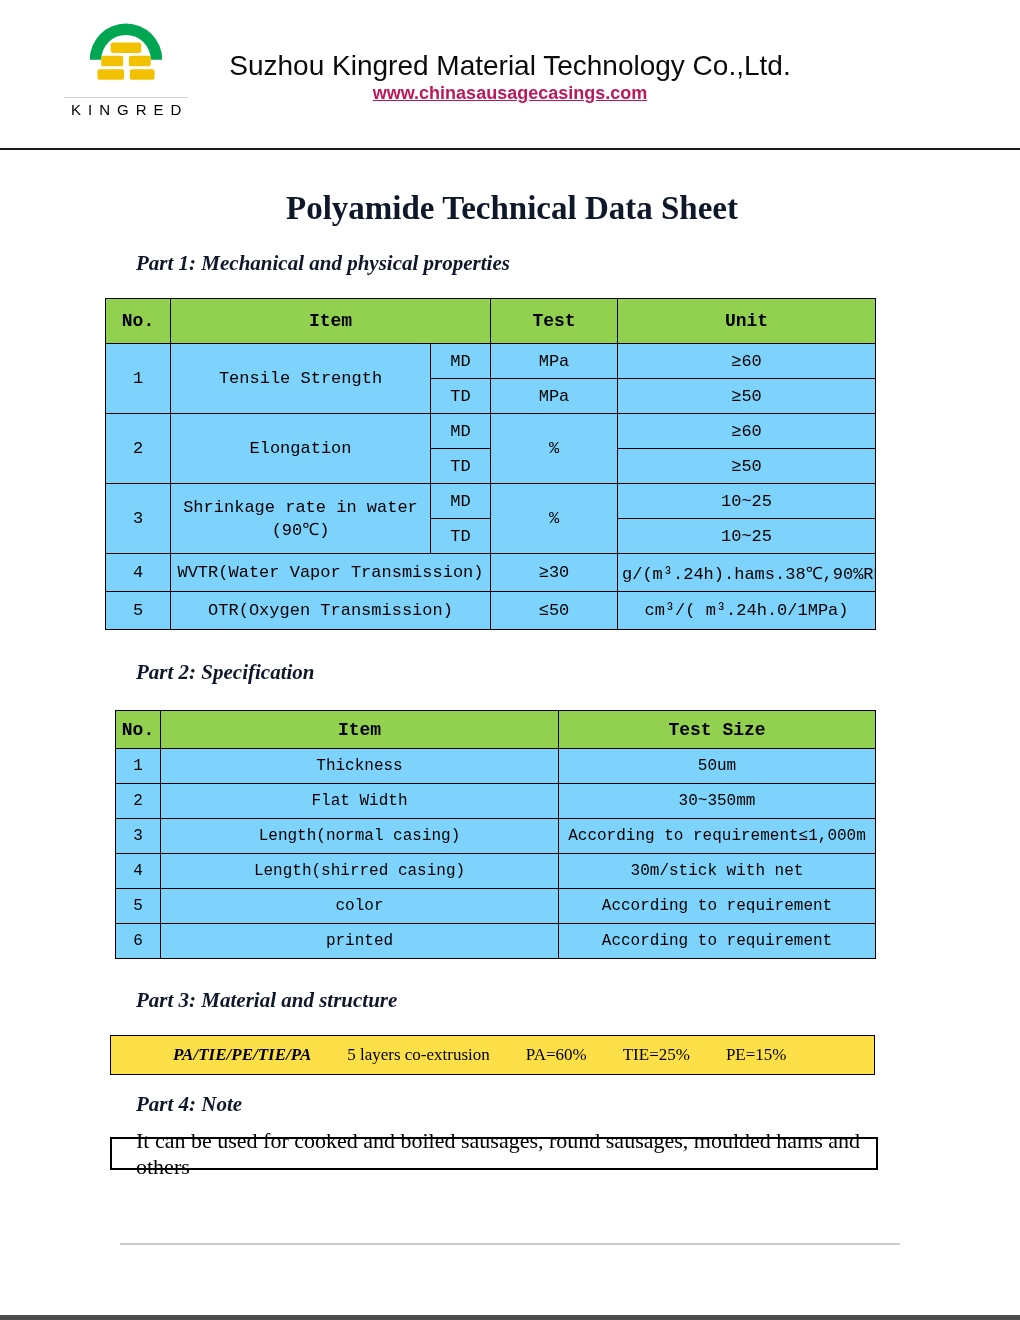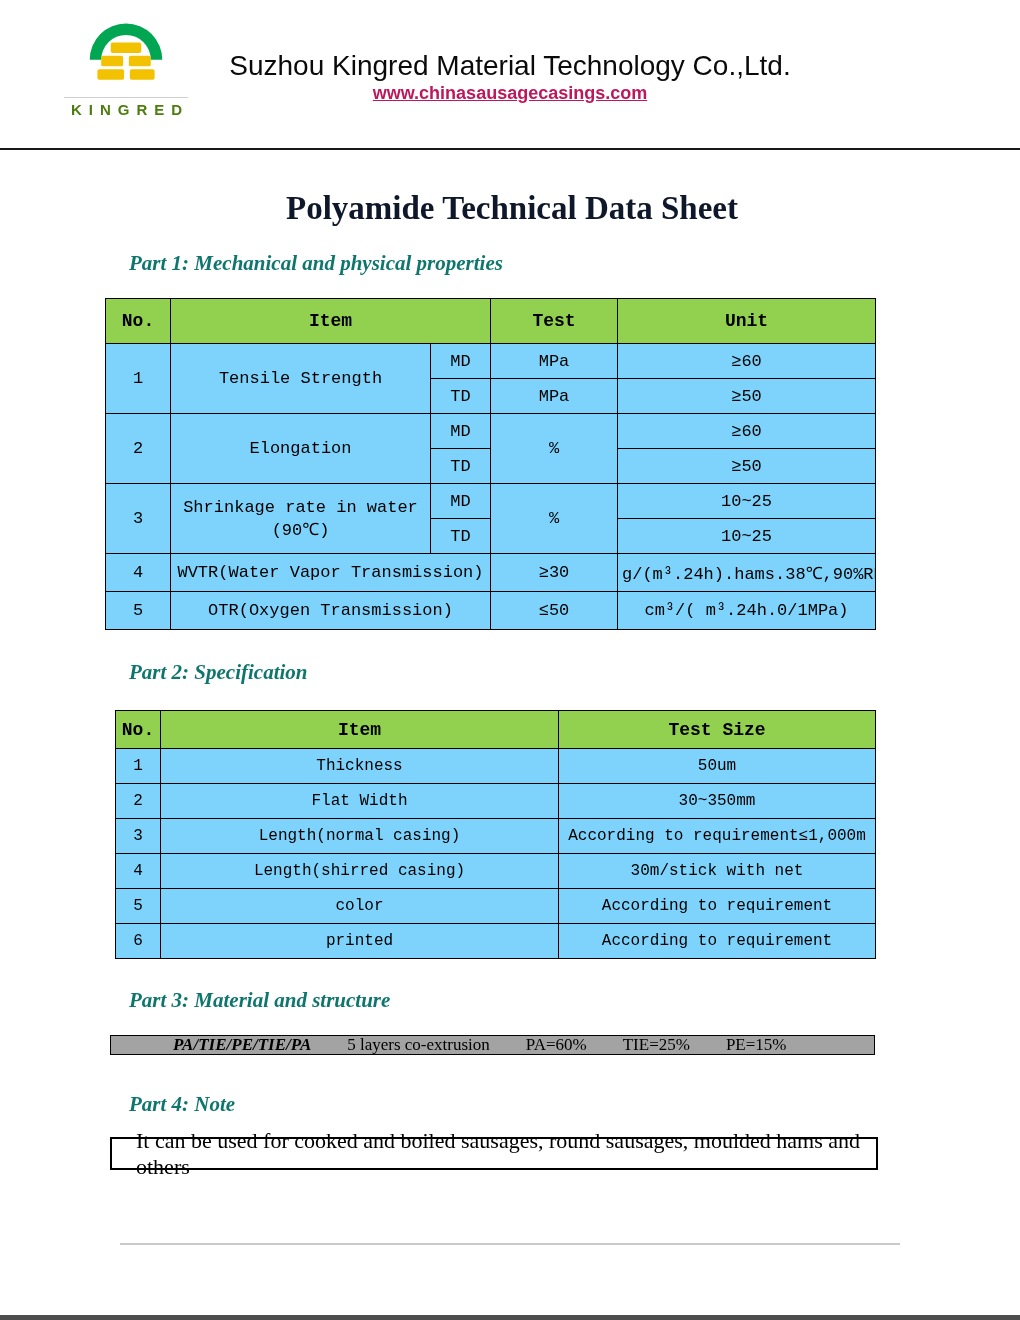--- a/index.html
+++ b/index.html
@@ -18,25 +18,25 @@
     position: absolute;
     left: 64px;
     top: 12px;
     width: 124px;
     text-align: center;
   }
   .logo svg { display: block; margin: 0 auto; }
   .logo-text {
     margin-top: 3px;
     font-family: "Liberation Sans", sans-serif;
-    font-weight: bold;
+    font-weight: normal;
     font-size: 15px;
     letter-spacing: 7px;
     padding-left: 7px;
-    color: #4d7c0f;
+    color: #000000;
     border-top: 1px solid #d0d0d0;
     padding-top: 3px;
   }
   .company-name {
     position: absolute;
     top: 26px;
     left: 0;
     width: 100%;
     text-align: center;
     font-family: "Liberation Sans", sans-serif;
@@ -74,27 +74,27 @@
     width: 100%;
     margin: 2px;
     text-align: center;
     font-family: "Liberation Serif", serif;
     font-size: 33px;
     font-weight: bold;
     color: #0f172a;
   }
   .part-heading {
     position: absolute;
-    left: 129px;
+    left: 136px;
     margin: 0;
     font-family: "Liberation Serif", serif;
     font-size: 21px;
     font-weight: bold;
     font-style: italic;
-    color: #0f766e;
+    color: #0f172a;
   }
   .part1-heading { top: 251px; }
   .part2-heading { top: 660px; }
   .part3-heading { top: 988px; }
   .part4-heading { top: 1092px; }
 
   
   table.data-table {
     position: absolute;
     border-collapse: collapse;
@@ -124,29 +124,29 @@
   .table2 thead tr { height: 38px; }
   .table2 tbody tr { height: 35px; }
   .table2 td { font-size: 16px; }
 
   
   .material-box {
     position: absolute;
     left: 110px;
     top: 1035px;
     width: 765px;
-    height: 20px;
+    height: 40px;
     border: 1px solid #000;
     display: flex;
     align-items: center;
     gap: 36px;
     padding-left: 62px;
     box-sizing: border-box;
     font-size: 17px;
-    background: #a3a3a3;
+    background: #fde047;
   }
   .material-box .structure { font-weight: bold; font-style: italic; }
 
   
   .note-box {
     position: absolute;
     left: 110px;
     top: 1137px;
     width: 768px;
     height: 33px;

